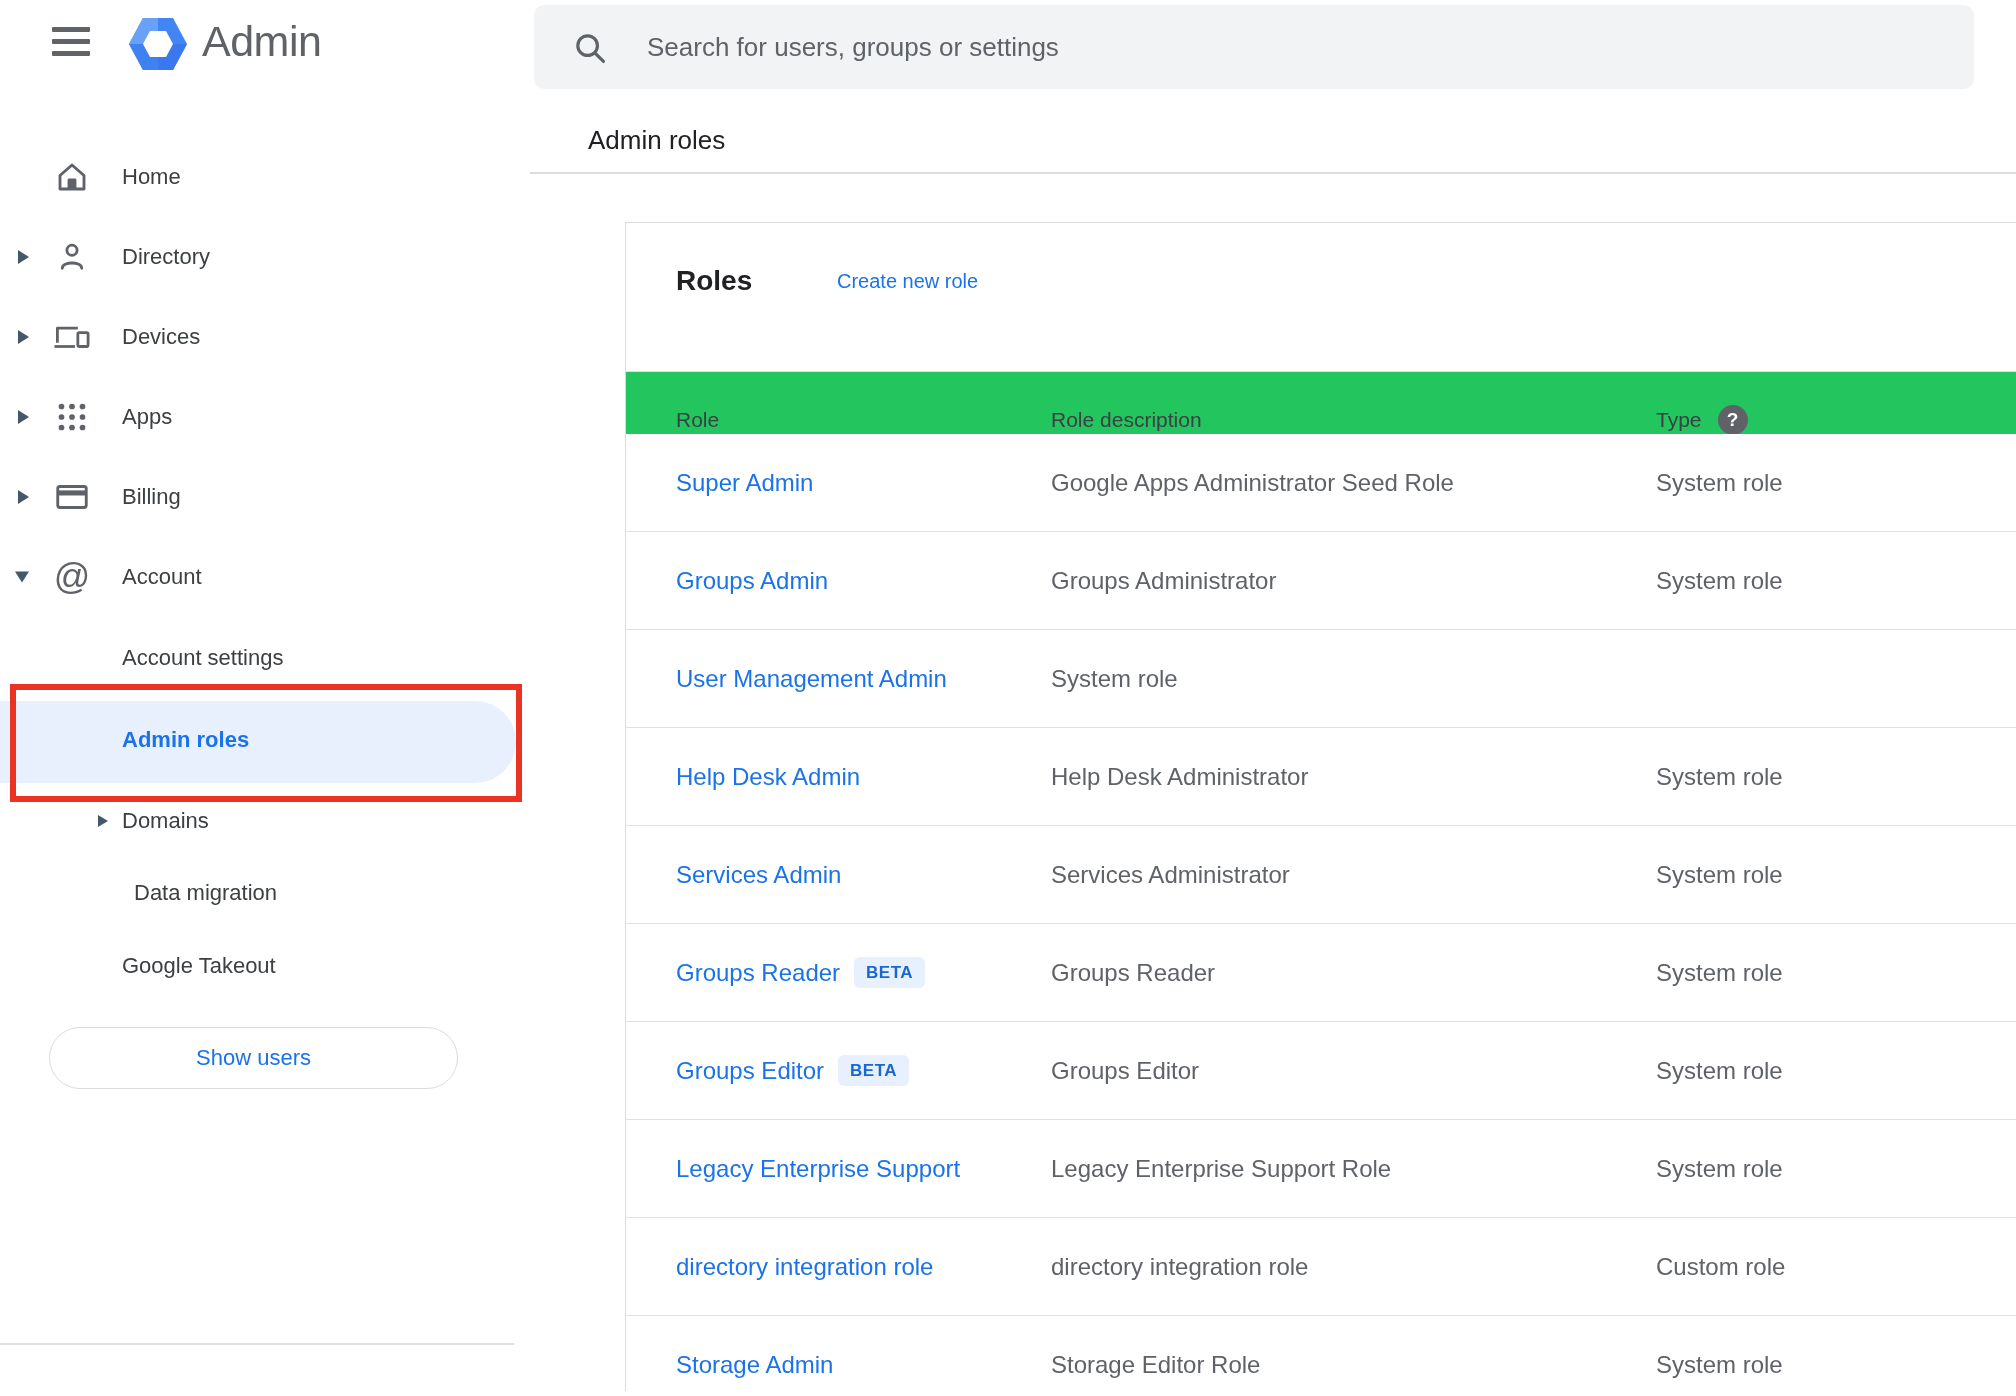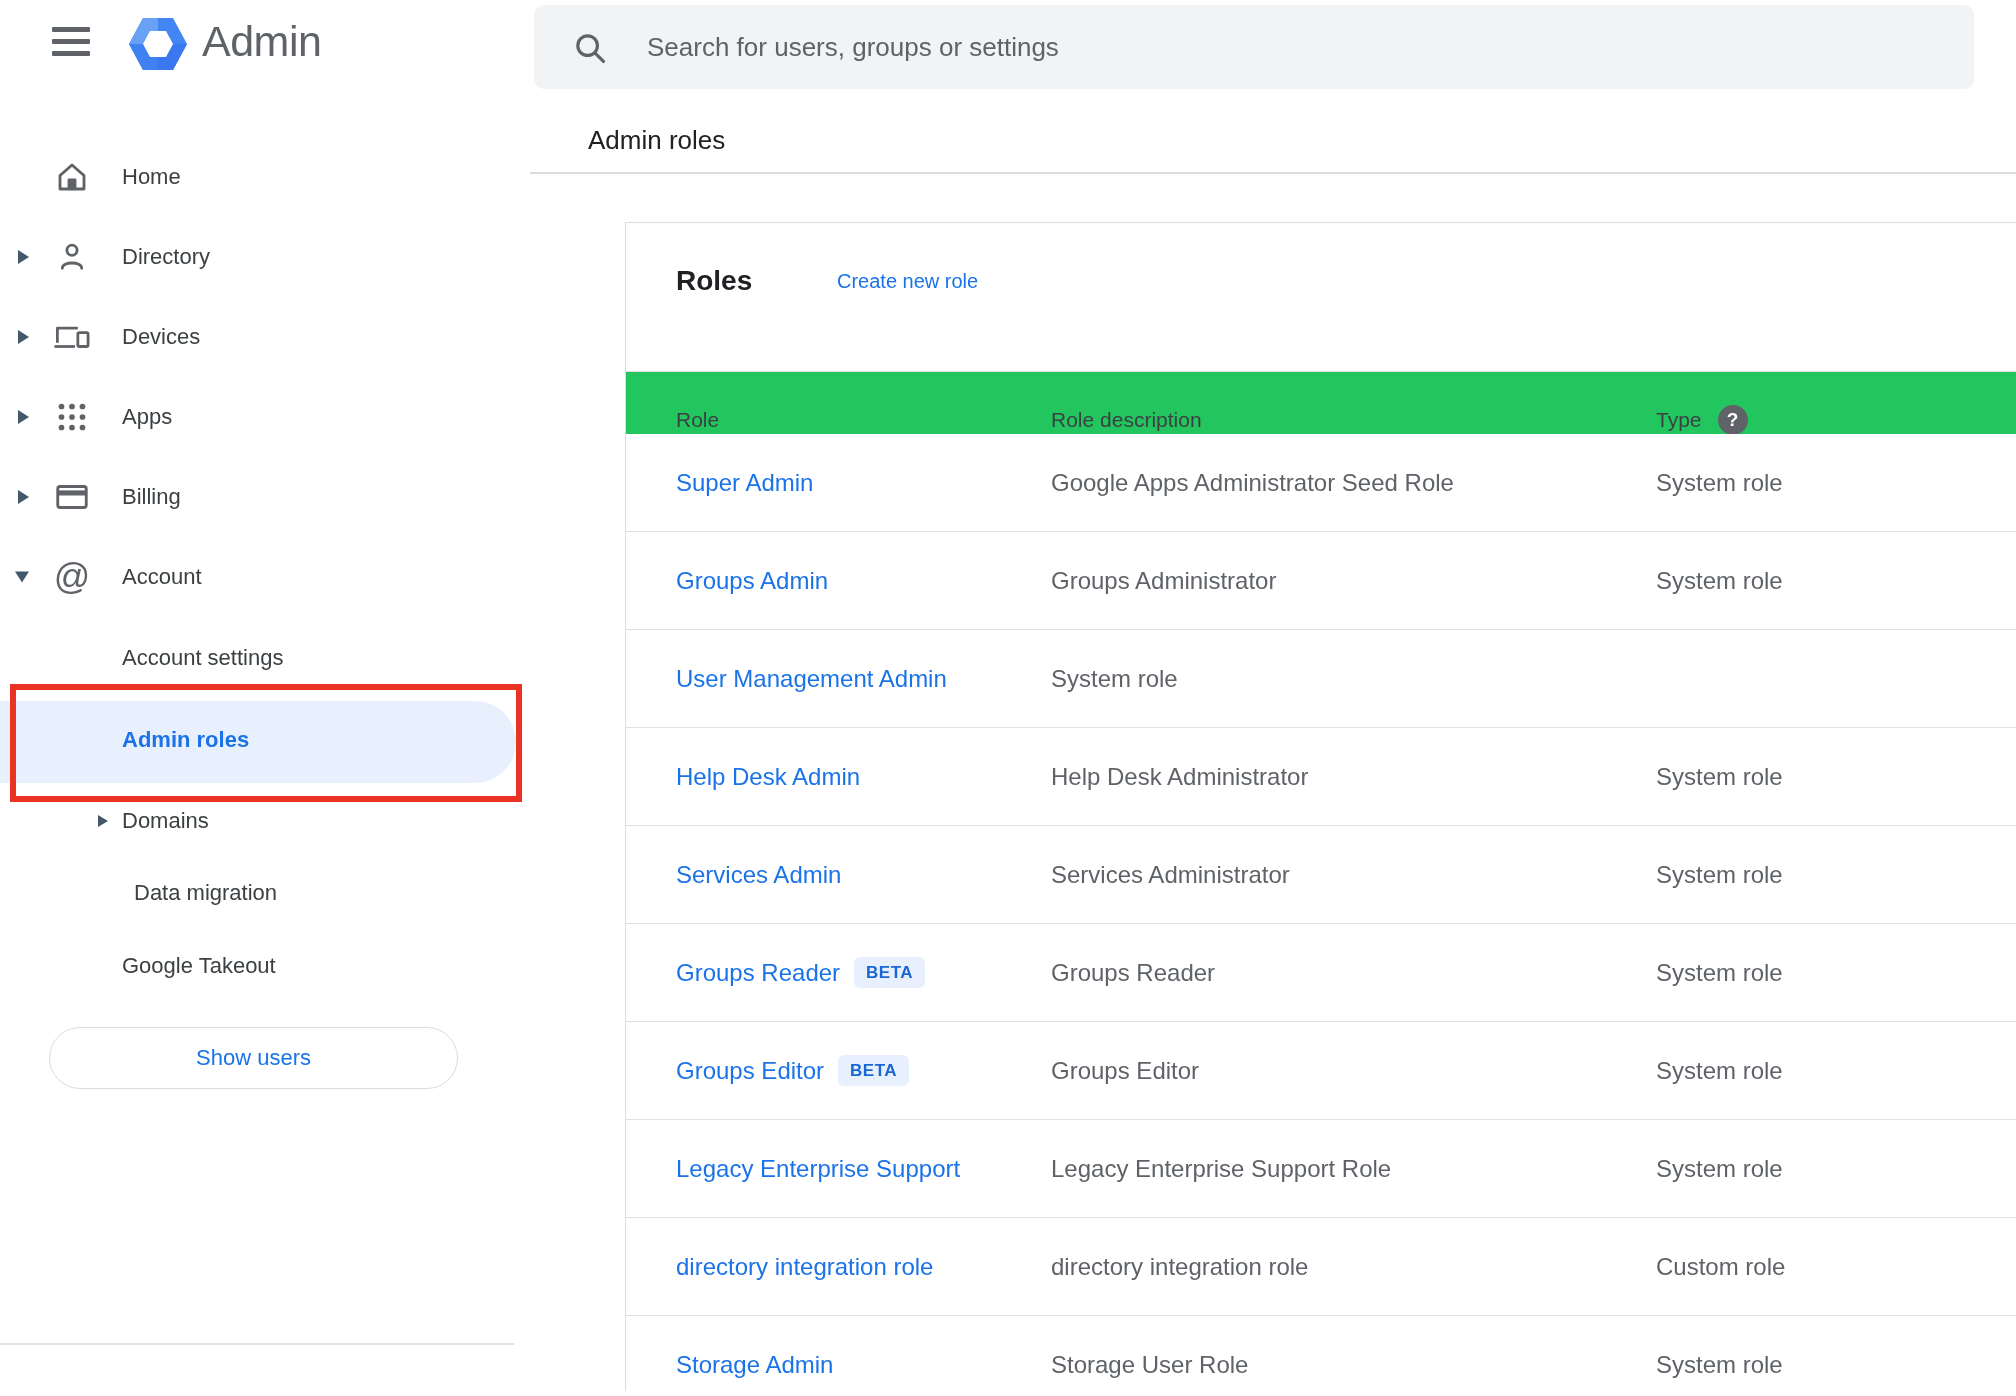--- a/index.html
+++ b/index.html
@@ -277,19 +277,19 @@
           <span class="cell c1">
             <a class="role-link">directory integration role</a>
           </span>
           <span class="cell c2">directory integration role</span>
           <span class="cell c3">Custom role</span>
         </div>
         <div class="trow">
           <span class="cell c1">
             <a class="role-link">Storage Admin</a>
           </span>
-          <span class="cell c2">Storage User Role</span>
+          <span class="cell c2">Storage Editor Role</span>
           <span class="cell c3">System role</span>
         </div>
       </div>
   </section>
 
 </div>
 
 </body></html>

